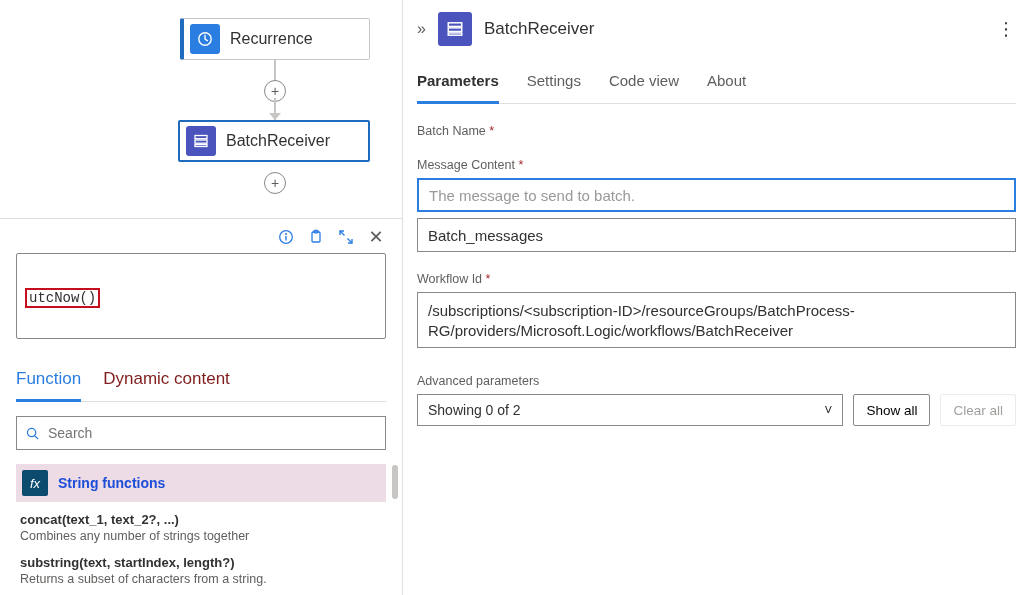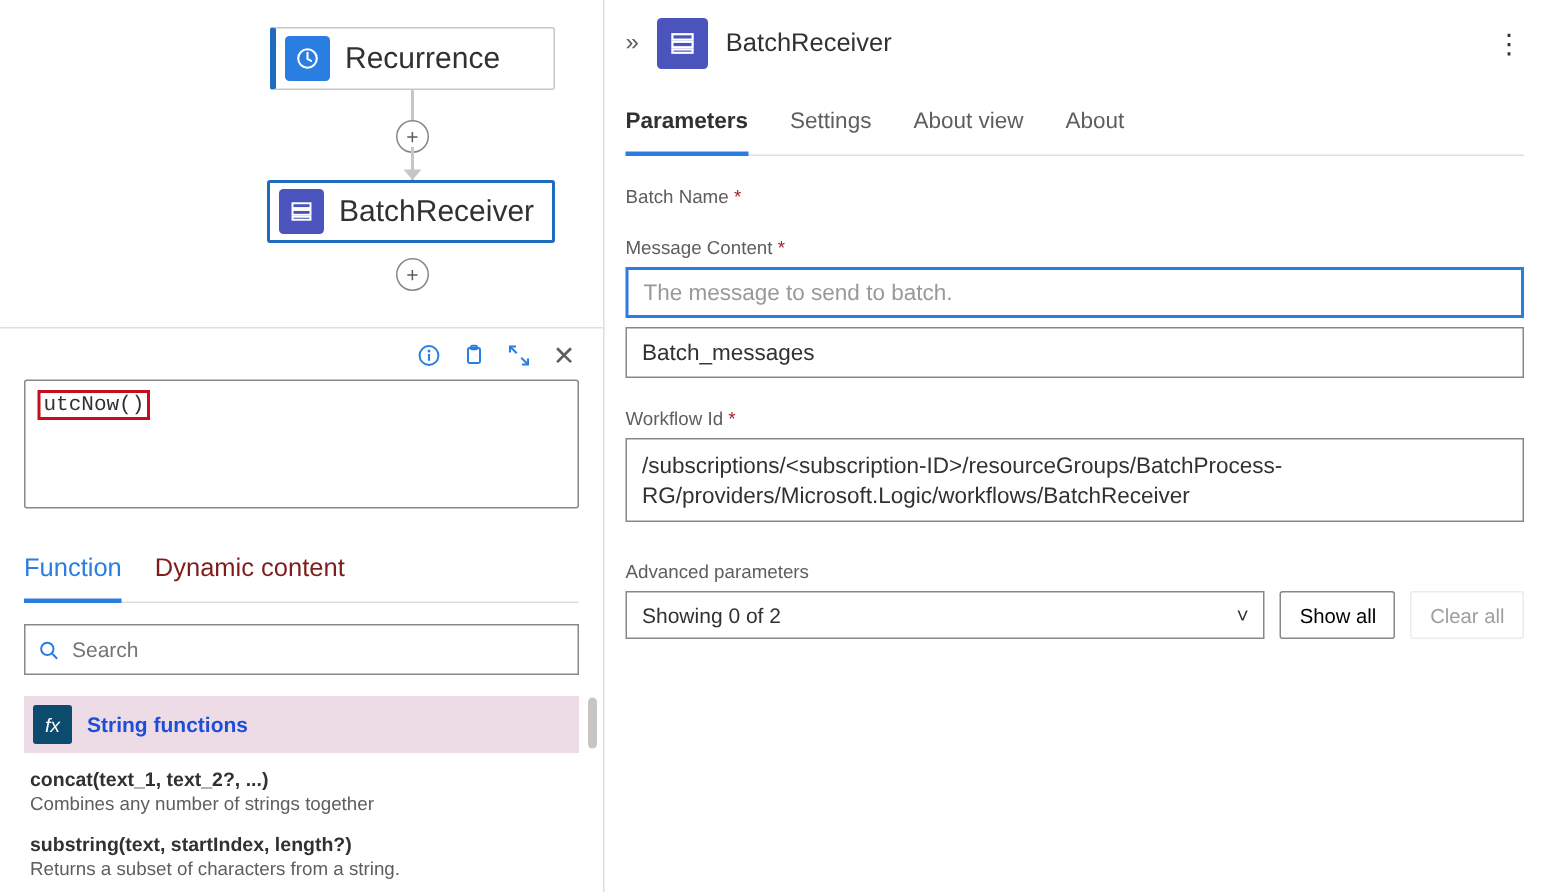--- a/index.html
+++ b/index.html
@@ -6,34 +6,34 @@
   body { font-family: "Segoe UI", Arial, sans-serif; font-size: 14px; color: #323130; background: #fff; width: 1030px; height: 595px; overflow: hidden; }
   .root { display: flex; height: 100%; }
   .left-pane { width: 402px; display: flex; flex-direction: column; position: relative; }
   .canvas { height: 200px; position: relative; }
   .node { position: absolute; display: flex; align-items: center; background: #fff; border: 1px solid #c8c6c4; border-radius: 2px; height: 42px; width: 190px; left: 180px; }
   .node.recurrence { top: 18px; border-left: 4px solid #1f6cbf; }
   .node.batchreceiver { top: 120px; border: 2px solid #1f6cbf; width: 192px; left: 178px; }
   .node-icon { width: 30px; height: 30px; margin-left: 6px; border-radius: 3px; display: flex; align-items: center; justify-content: center; color: #fff; }
   .icon-blue { background: #2a7de1; }
   .icon-purple { background: #4b53bc; }
-  .node-label { margin-left: 10px; font-size: 20px; }
+  .node-label { margin-left: 10px; font-size: 16px; }
   .connector { position: absolute; left: 274px; width: 2px; background: #c8c6c4; }
   .conn1 { top: 60px; height: 22px; }
   .conn2 { top: 98px; height: 22px; }
   .arrowhead { position: absolute; left: 269px; top: 113px; width: 0; height: 0; border-left: 6px solid transparent; border-right: 6px solid transparent; border-top: 7px solid #c8c6c4; }
   .plus-btn { position: absolute; width: 22px; height: 22px; border: 1px solid #8a8886; border-radius: 50%; background: #fff; display: flex; align-items: center; justify-content: center; font-size: 14px; color: #605e5c; left: 264px; cursor: pointer; }
   .plus1 { top: 80px; }
   .plus2 { top: 172px; }
   .expr-panel { margin-top: 18px; border-top: 1px solid #e1dfdd; padding: 4px 16px 0 16px; flex: 1; display: flex; flex-direction: column; }
   .expr-actions { display: flex; justify-content: flex-end; gap: 10px; padding: 4px 0 6px 0; color: #2a7de1; }
   .expr-actions .ticon { width: 20px; height: 20px; display: inline-flex; align-items: center; justify-content: center; cursor: pointer; color: #2a7de1; }
   .expr-actions .close { color: #605e5c; font-size: 18px; }
   .expr-textarea { border: 1px solid #8a8886; border-radius: 2px; height: 86px; padding: 6px 8px; font-family: "Courier New", monospace; font-size: 14px; resize: none; position: relative; }
-  .utcnow-box { display: inline-block; border: 2px solid #c50f1f; padding: 0 2px; }
+  .utcnow-box { display: inline-block; border: 2px solid #c50f1f; padding: 0 2px; margin-top: 28px; }
   .expr-tabs { display: flex; gap: 22px; margin-top: 24px; border-bottom: 1px solid #e1dfdd; }
   .expr-tab { padding: 6px 0 10px 0; font-size: 17px; color: #7f1d1d; cursor: pointer; }
   .expr-tab.active { color: #2a7de1; border-bottom: 3px solid #2a7de1; margin-bottom: -1px; }
   .search-box { margin-top: 14px; border: 1px solid #8a8886; height: 34px; display: flex; align-items: center; padding: 0 8px; gap: 8px; }
   .search-box input { border: 0; outline: none; flex: 1; font-size: 14px; }
   .fn-group-header { margin-top: 14px; background: #eddbe6; height: 38px; display: flex; align-items: center; padding-left: 6px; }
   .fx-badge { width: 26px; height: 26px; background: #0c4a6e; color: #fff; font-style: italic; font-size: 13px; display: flex; align-items: center; justify-content: center; margin-right: 10px; border-radius: 2px; }
   .fn-group-title { color: #1d4ed8; font-weight: 600; text-align: right; }
   .scroll-indicator { position: absolute; right: 4px; top: 465px; width: 6px; height: 34px; background: #c8c6c4; border-radius: 3px; }
   .fn-item { padding: 10px 4px 2px 4px; }
@@ -160,21 +160,21 @@
             <rect x="2" y="11.5" width="12" height="2" fill="none" stroke="#fff" stroke-width="1.3"></rect>
           </svg>
       </div>
       <span class="rp-title">BatchReceiver</span>
       <span class="rp-more">⋮</span>
     </div>
 
     <div class="rp-tabs">
       <div class="rp-tab active">Parameters</div>
       <div class="rp-tab">Settings</div>
-      <div class="rp-tab">About view</div>
+      <div class="rp-tab">Code view</div>
       <div class="rp-tab">About</div>
     </div>
 
     <div class="field-label"><span>Batch Name</span> <span class="req">*</span></div>
 
     <div class="field-label"><span>Message Content</span> <span class="req">*</span></div>
     <div class="field-input focused">The message to send to batch.</div>
 
     <div class="field-input">Batch_messages</div>
 

